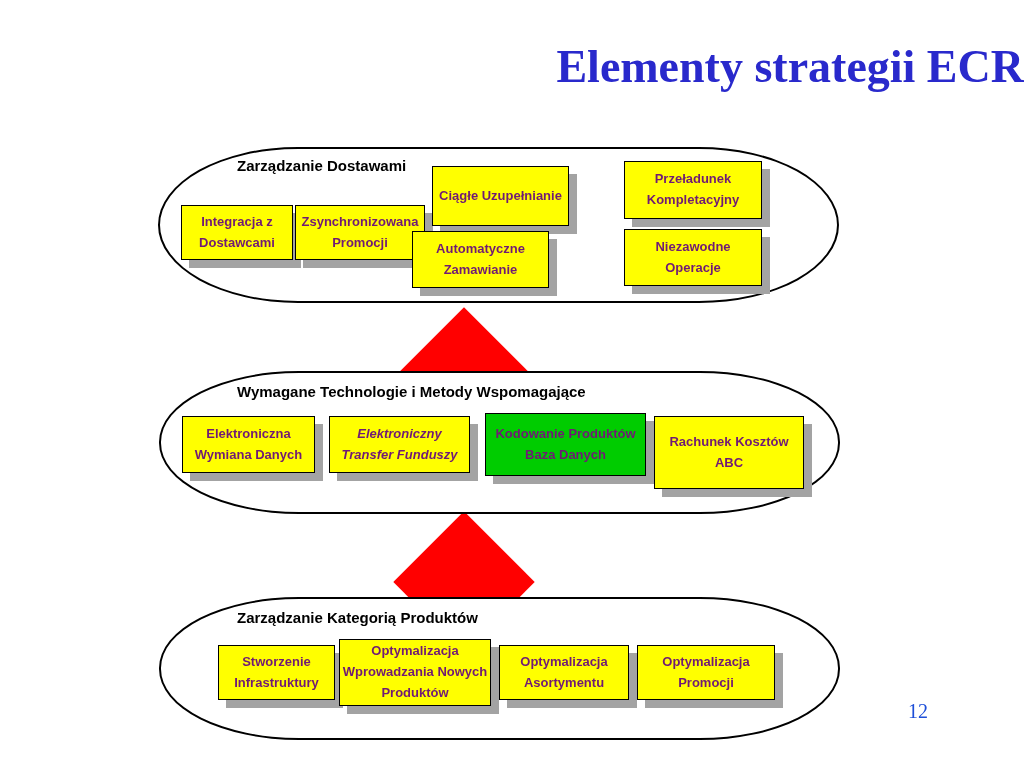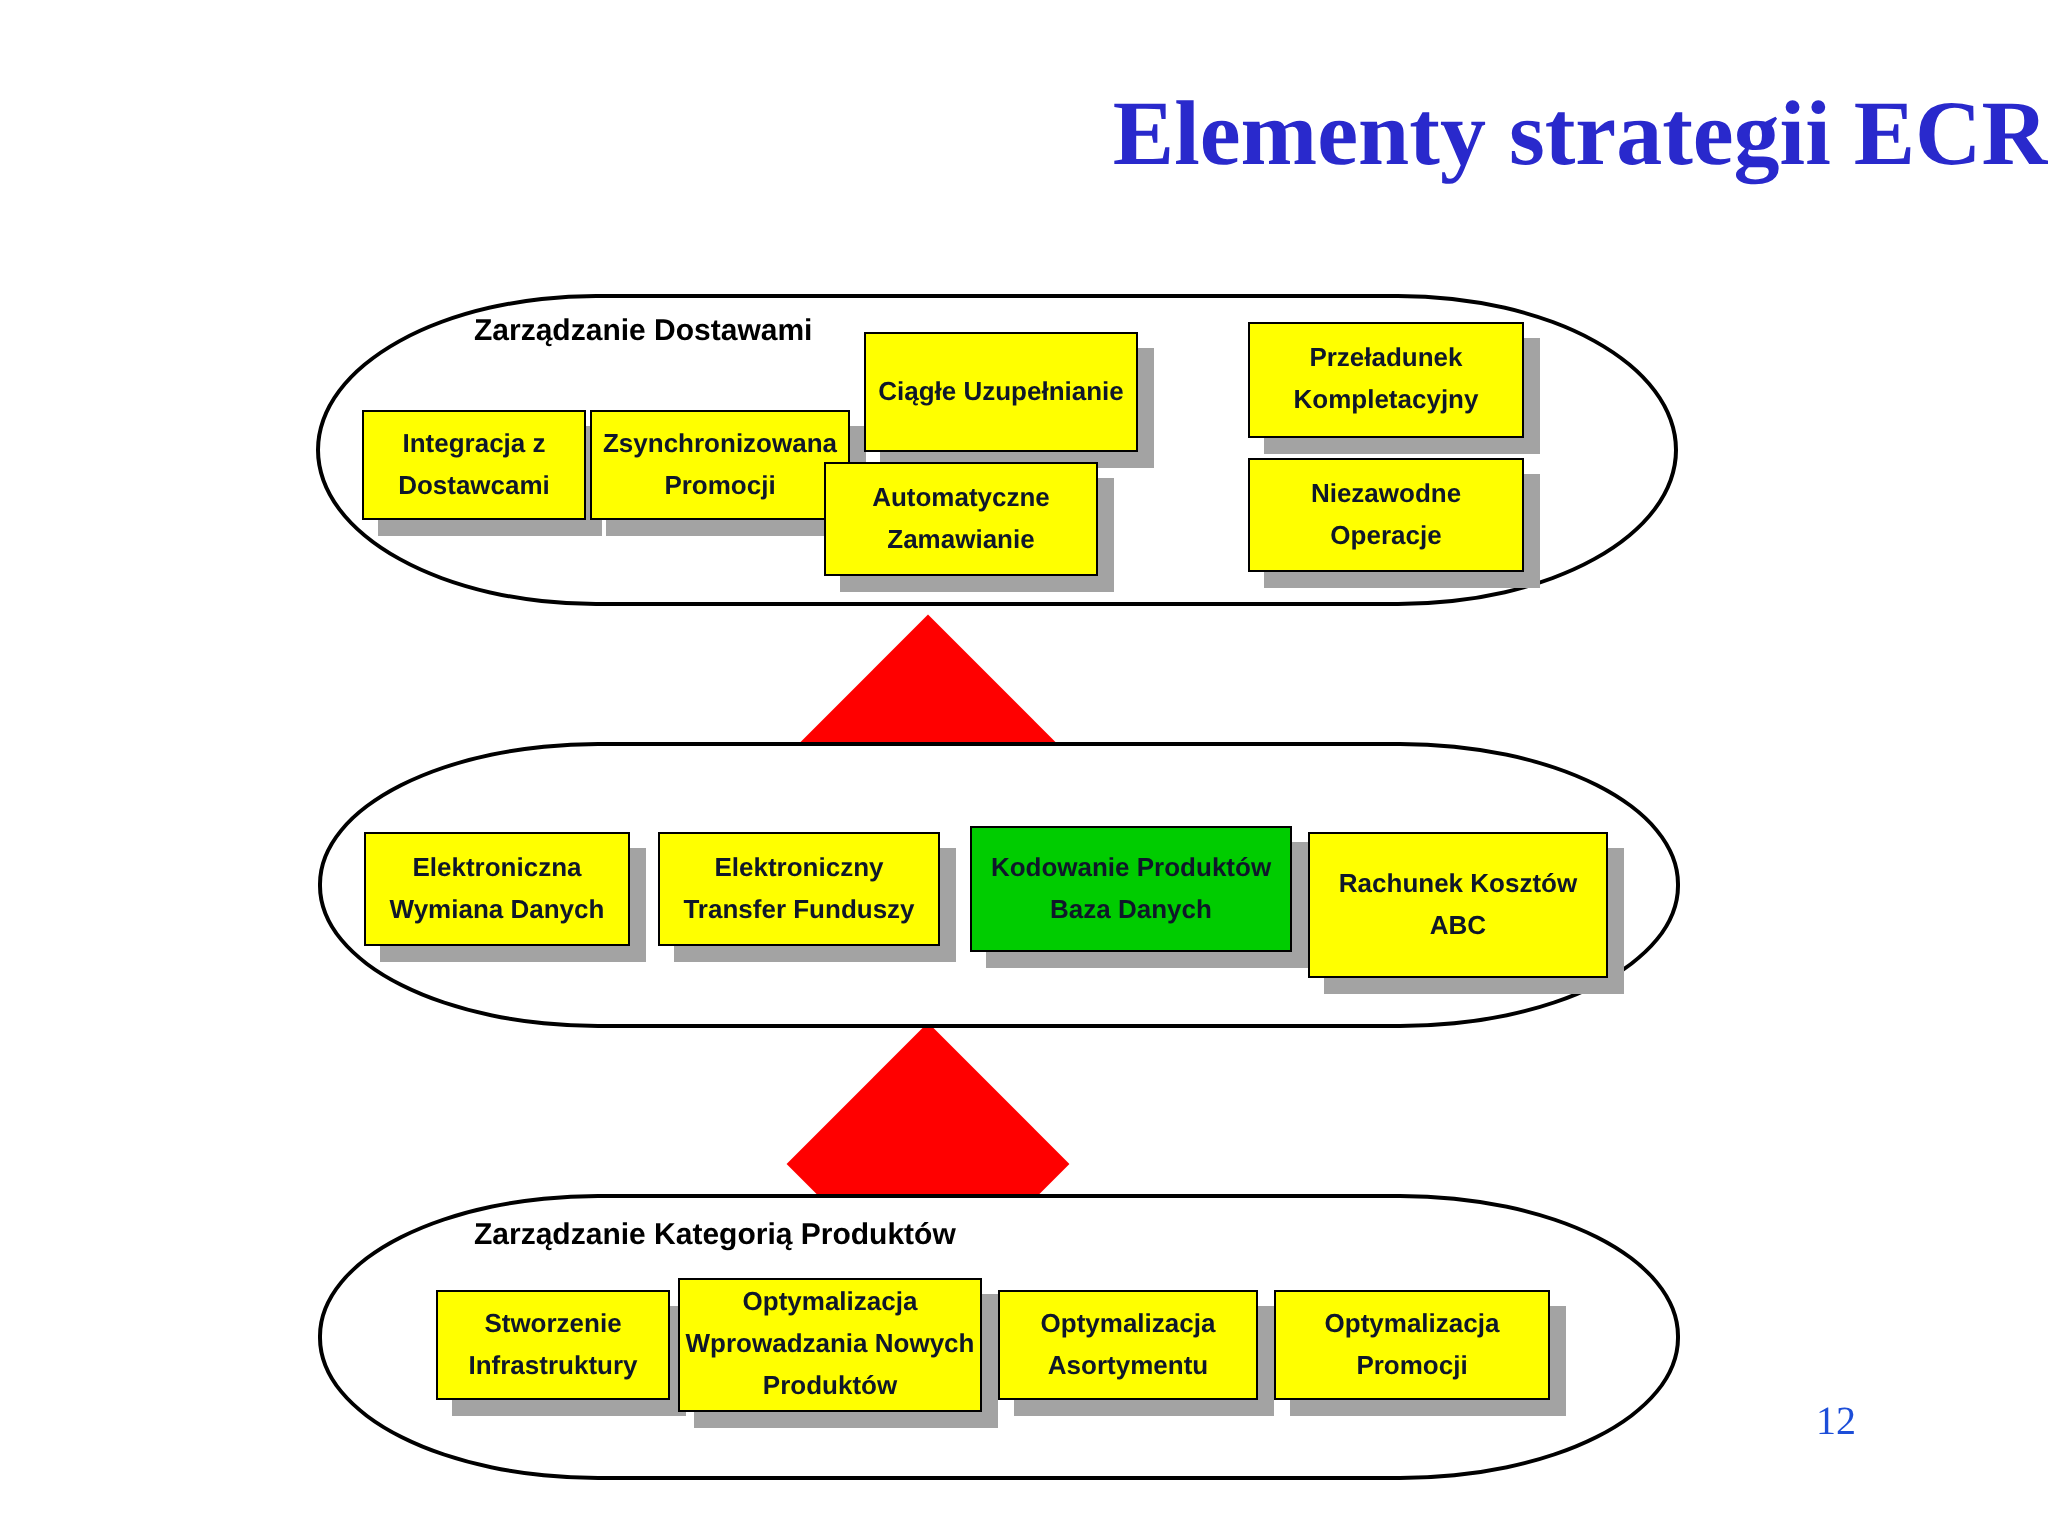--- a/index.html
+++ b/index.html
@@ -69,21 +69,21 @@
     width: 100%; height: 100%;
     background: var(--yellow, #FFFF00);
     border: 1px solid #000000;
     display: flex;
     align-items: center;
     justify-content: center;
     text-align: center;
     font-size: 13px;
     font-weight: bold;
     line-height: 1.6;
-    color: #0f172a;
+    color: #701a75;
     white-space: pre-line;
   }
 
   .box.green .face { background: var(--green, #00CC00); }
 
   .page-number {
     position: absolute;
     left: 908px;
     top: 700px;
     font-family: "Liberation Serif", serif;
@@ -134,28 +134,29 @@
 Kompletacyjny</div>
   </div>
 
   <div class="box" style="left:624px; top:229px; width:138px; height:57px;padding-left:38px;">
     <div class="shadow"></div>
     <div class="face">Niezawodne
 Operacje</div>
   </div>
 
   <div class="oval" style="left:159px; top:371px; width:681px; height:143px; border-radius:140px / 71px;"></div>
+  <div class="oval-label" style="left:237px; top:383px;">Wymagane Technologie i Metody Wspomagające</div>
 
   <div class="box" style="left:182px; top:416px; width:133px; height:57px;">
     <div class="shadow"></div>
     <div class="face">Elektroniczna
 Wymiana Danych</div>
   </div>
 
-  <div class="box" style="left:329px; top:416px; width:141px; height:57px;">
+  <div class="box" style="left:329px; top:416px; width:141px; height:57px;font-style:italic;">
     <div class="shadow"></div>
     <div class="face">Elektroniczny
 Transfer Funduszy</div>
   </div>
 
   <div class="box green" style="left:485px; top:413px; width:161px; height:63px;">
     <div class="shadow"></div>
     <div class="face">Kodowanie Produktów
 Baza Danych</div>
   </div>

